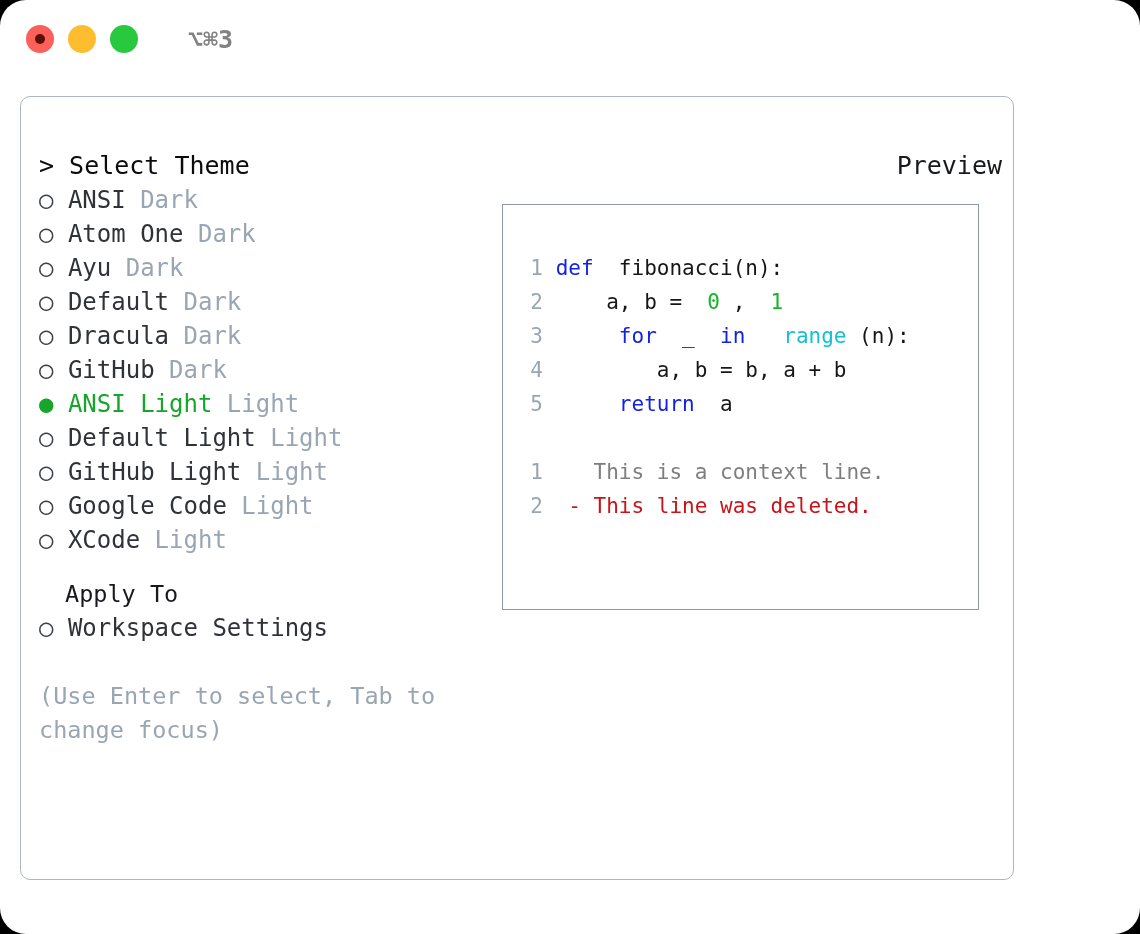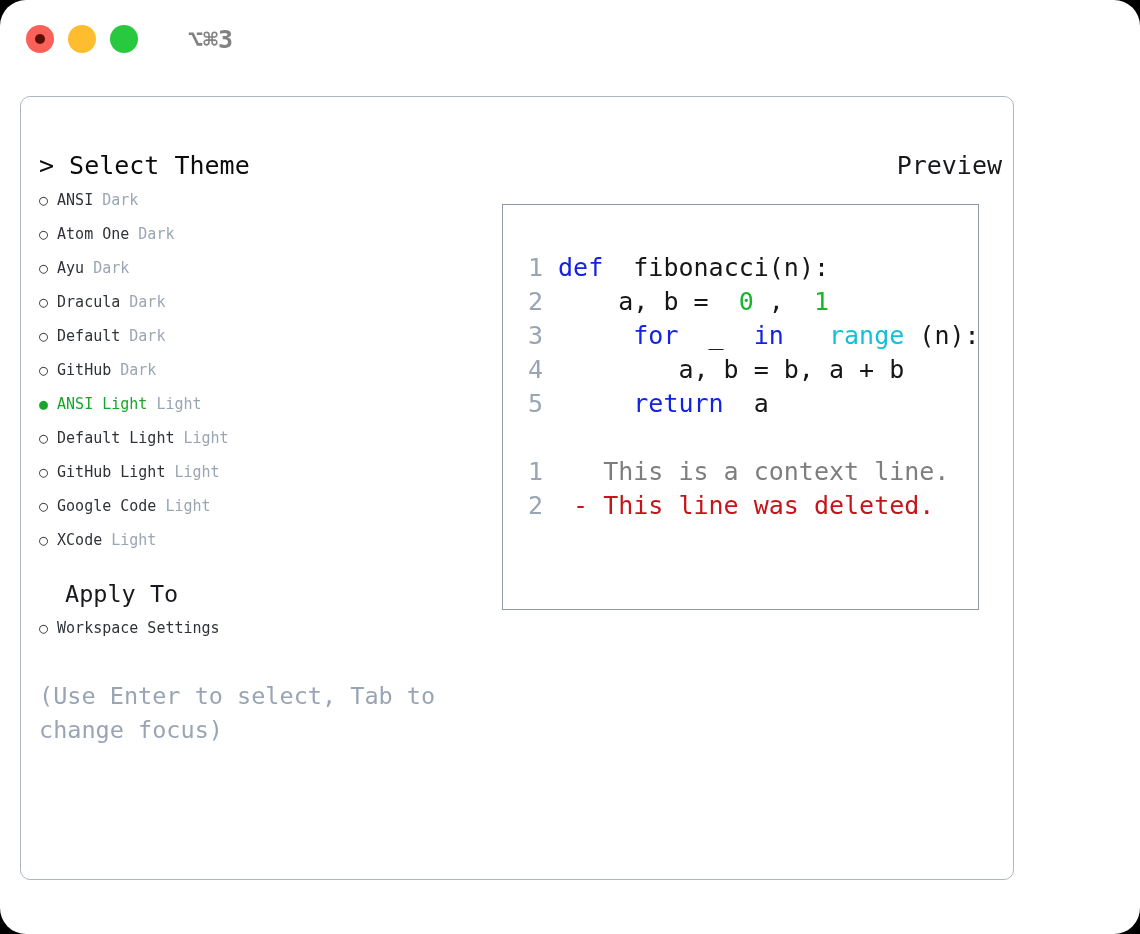--- a/index.html
+++ b/index.html
@@ -88,21 +88,21 @@
     font-weight: normal;
     color: #0b0b0b;
     height: 34px;
     line-height: 34px;
     white-space: pre;
   }
 
   .row {
     height: 34px;
     line-height: 34px;
-    font-size: 15px;
+    font-size: 24px;
     white-space: pre;
     display: block;
     color: #2f3338;
   }
   .bullet { display: inline; }
   .bullet-on  { color: #17a62b; }
   .bullet-off { color: #3c4148; }
 
   .name      { color: #2f3338; }
   .name-sel  { color: #17a62b; }
@@ -154,21 +154,21 @@
 
   #code-area {
     position: absolute;
     left: 10px; top: 46px;
     width: 460px;
   }
 
   .cline {
     height: 34px;
     line-height: 34px;
-    font-size: 25px;
+    font-size: 21px;
     white-space: pre;
   }
   .lnum {
     color: #9aa5b4;
     display: inline-block;
     width: 30px;
     text-align: right;
   }
   .tok-plain { color: #161616; }
   .tok-kw    { color: #1423e0; }
@@ -196,22 +196,22 @@
     <div id="content">
 
       <div id="left-col">
 
         <div class="hdr">&gt; Select Theme</div>
 
         <div id="theme-list">
             <div class="row"><span class="bullet bullet-off">○ </span><span class="name">ANSI</span><span class="kind"> Dark</span></div>
             <div class="row"><span class="bullet bullet-off">○ </span><span class="name">Atom One</span><span class="kind"> Dark</span></div>
             <div class="row"><span class="bullet bullet-off">○ </span><span class="name">Ayu</span><span class="kind"> Dark</span></div>
+            <div class="row"><span class="bullet bullet-off">○ </span><span class="name">Default</span><span class="kind"> Dark</span></div>
             <div class="row"><span class="bullet bullet-off">○ </span><span class="name">Dracula</span><span class="kind"> Dark</span></div>
-            <div class="row"><span class="bullet bullet-off">○ </span><span class="name">Default</span><span class="kind"> Dark</span></div>
             <div class="row"><span class="bullet bullet-off">○ </span><span class="name">GitHub</span><span class="kind"> Dark</span></div>
             <div class="row"><span class="bullet bullet-on">● </span><span class="name-sel">ANSI Light</span><span class="kind"> Light</span></div>
             <div class="row"><span class="bullet bullet-off">○ </span><span class="name">Default Light</span><span class="kind"> Light</span></div>
             <div class="row"><span class="bullet bullet-off">○ </span><span class="name">GitHub Light</span><span class="kind"> Light</span></div>
             <div class="row"><span class="bullet bullet-off">○ </span><span class="name">Google Code</span><span class="kind"> Light</span></div>
             <div class="row"><span class="bullet bullet-off">○ </span><span class="name">XCode</span><span class="kind"> Light</span></div>
           </div>
 
         <div class="spacer-20"></div>
 

